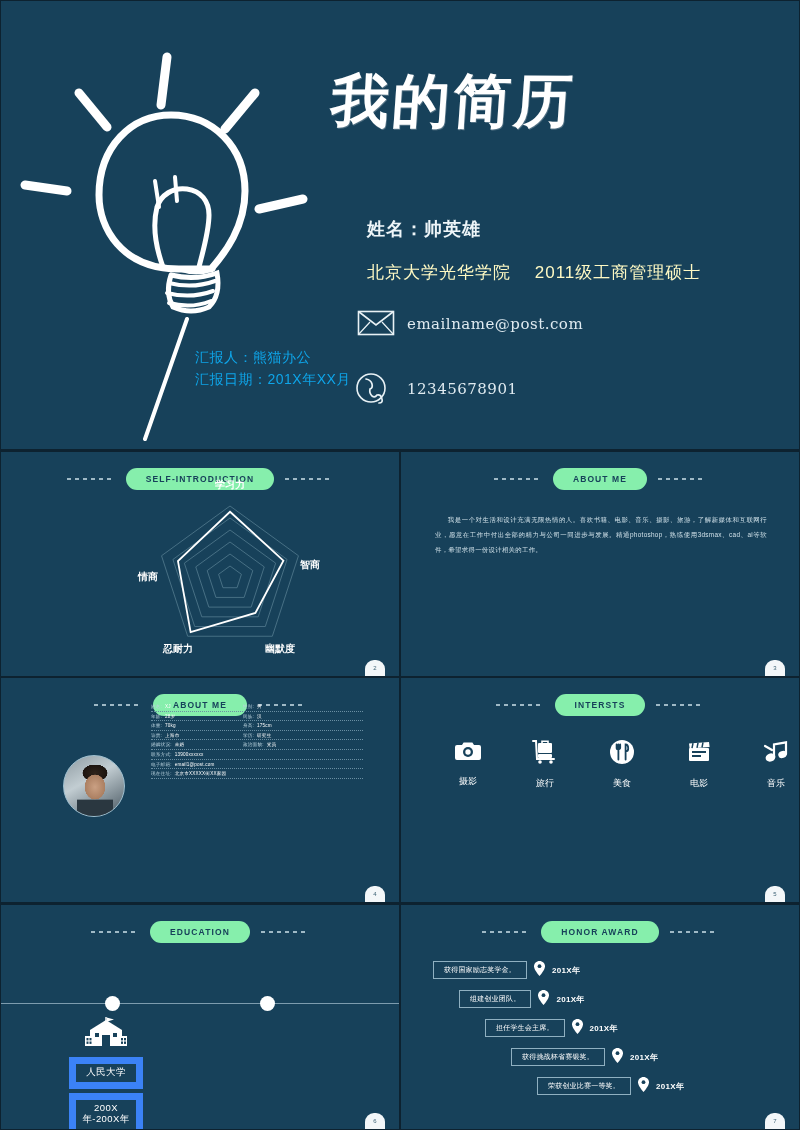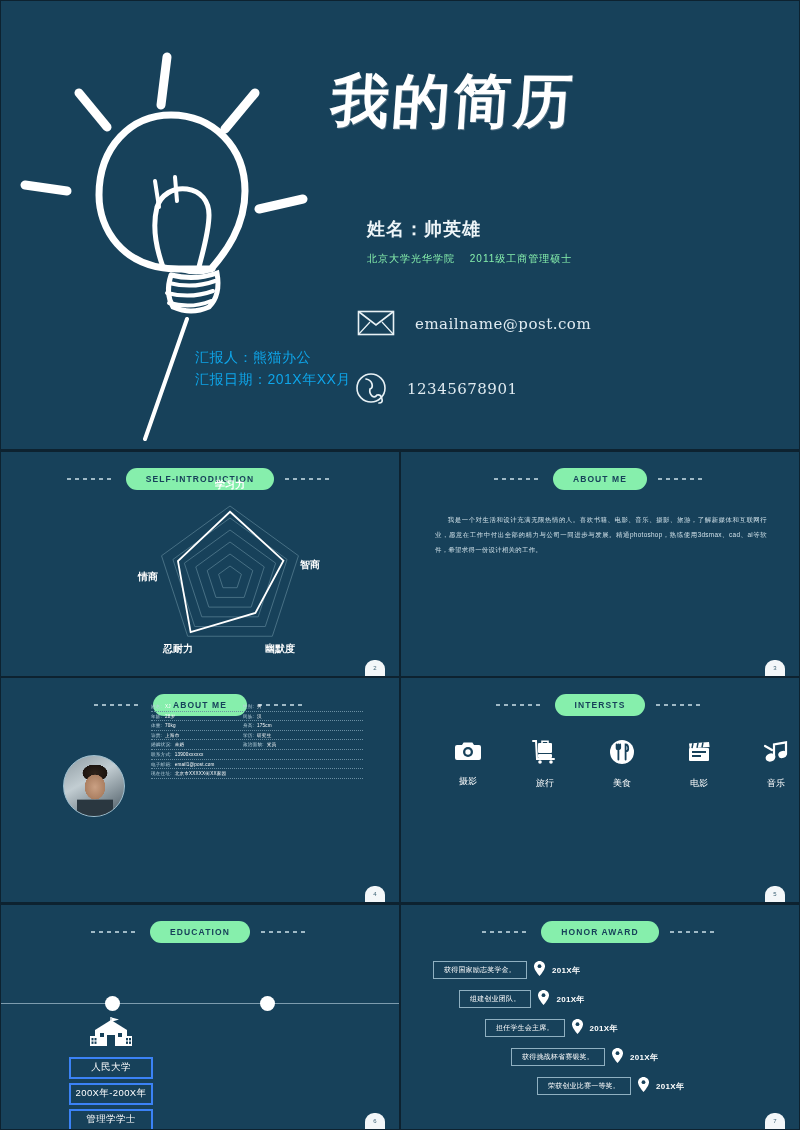--- a/index.html
+++ b/index.html
@@ -28,27 +28,27 @@
     letter-spacing:3px;
     font-family:"DejaVu Sans", sans-serif;
     transform:skewX(-4deg);
     text-shadow:1px 1px 0 rgba(255,255,255,.25);
   }
   .cover-name {
     position:absolute; left:366px; top:216px;
     font-size:18px; font-weight:bold; color:#eef5f8; letter-spacing:1px;
   }
   .cover-school {
-    position:absolute; left:366px; top:251px;
-    font-size:10px; color:#86efac; letter-spacing:1px;
+    position:absolute; left:366px; top:260px;
+    font-size:17px; color:#fef9c3; letter-spacing:1px;
   }
   .cover-email {
     position:absolute; left:406px; top:314px;
     font-size:15px; color:#dfeaf0;
-    font-family:"DejaVu Serif", serif; letter-spacing:.5px;margin-left:8px;
+    font-family:"DejaVu Serif", serif; letter-spacing:.5px;
   }
   .cover-phone {
     position:absolute; left:406px; top:379px;
     font-size:15px; color:#dfeaf0;
     font-family:"DejaVu Serif", serif; letter-spacing:.5px;
   }
   .icon-mail { position:absolute; left:356px; top:309px; }
   .icon-phone { position:absolute; left:354px; top:371px; }
   .reporter {
     position:absolute; left:194px; top:346px;
@@ -97,22 +97,22 @@
              display:flex; justify-content:center; gap:33px;padding-left:44px; }
   .int-item { display:flex; flex-direction:column; align-items:center; gap:9px; width:44px; }
   .int-lbl { font-size:9px; color:#ffffff; }
 
   
   .edu-line { position:absolute; left:0; top:98px; width:100%; height:1px; background:#7d9cae; }
   .edu-node { position:absolute; top:91px; width:15px; height:15px;
               background:#ffffff; border-radius:50%; }
   .edu-col { position:absolute; display:flex; flex-direction:column; align-items:center; }
   .edu-tag {
-    border:2px solid #3b82f6; color:#ffffff; font-size:9.5px;
-    padding:2.5px 0; margin-top:4px; width:84px; text-align:center;
+    border:7px solid #3b82f6; color:#ffffff; font-size:9.5px;
+    padding:2.5px 0; margin-top:4px; width:74px; text-align:center;
     letter-spacing:.4px;
   }
 
   
   .honor-row { position:absolute; display:flex; align-items:center; gap:7px; }
   .honor-tag {
     border:1px solid #8fb0c1; color:#ffffff; font-size:7px;
     padding:3.4px 10px; letter-spacing:.2px; white-space:nowrap;
   }
   .honor-year { font-size:8px; font-weight:bold; color:#ffffff; letter-spacing:.3px; }

